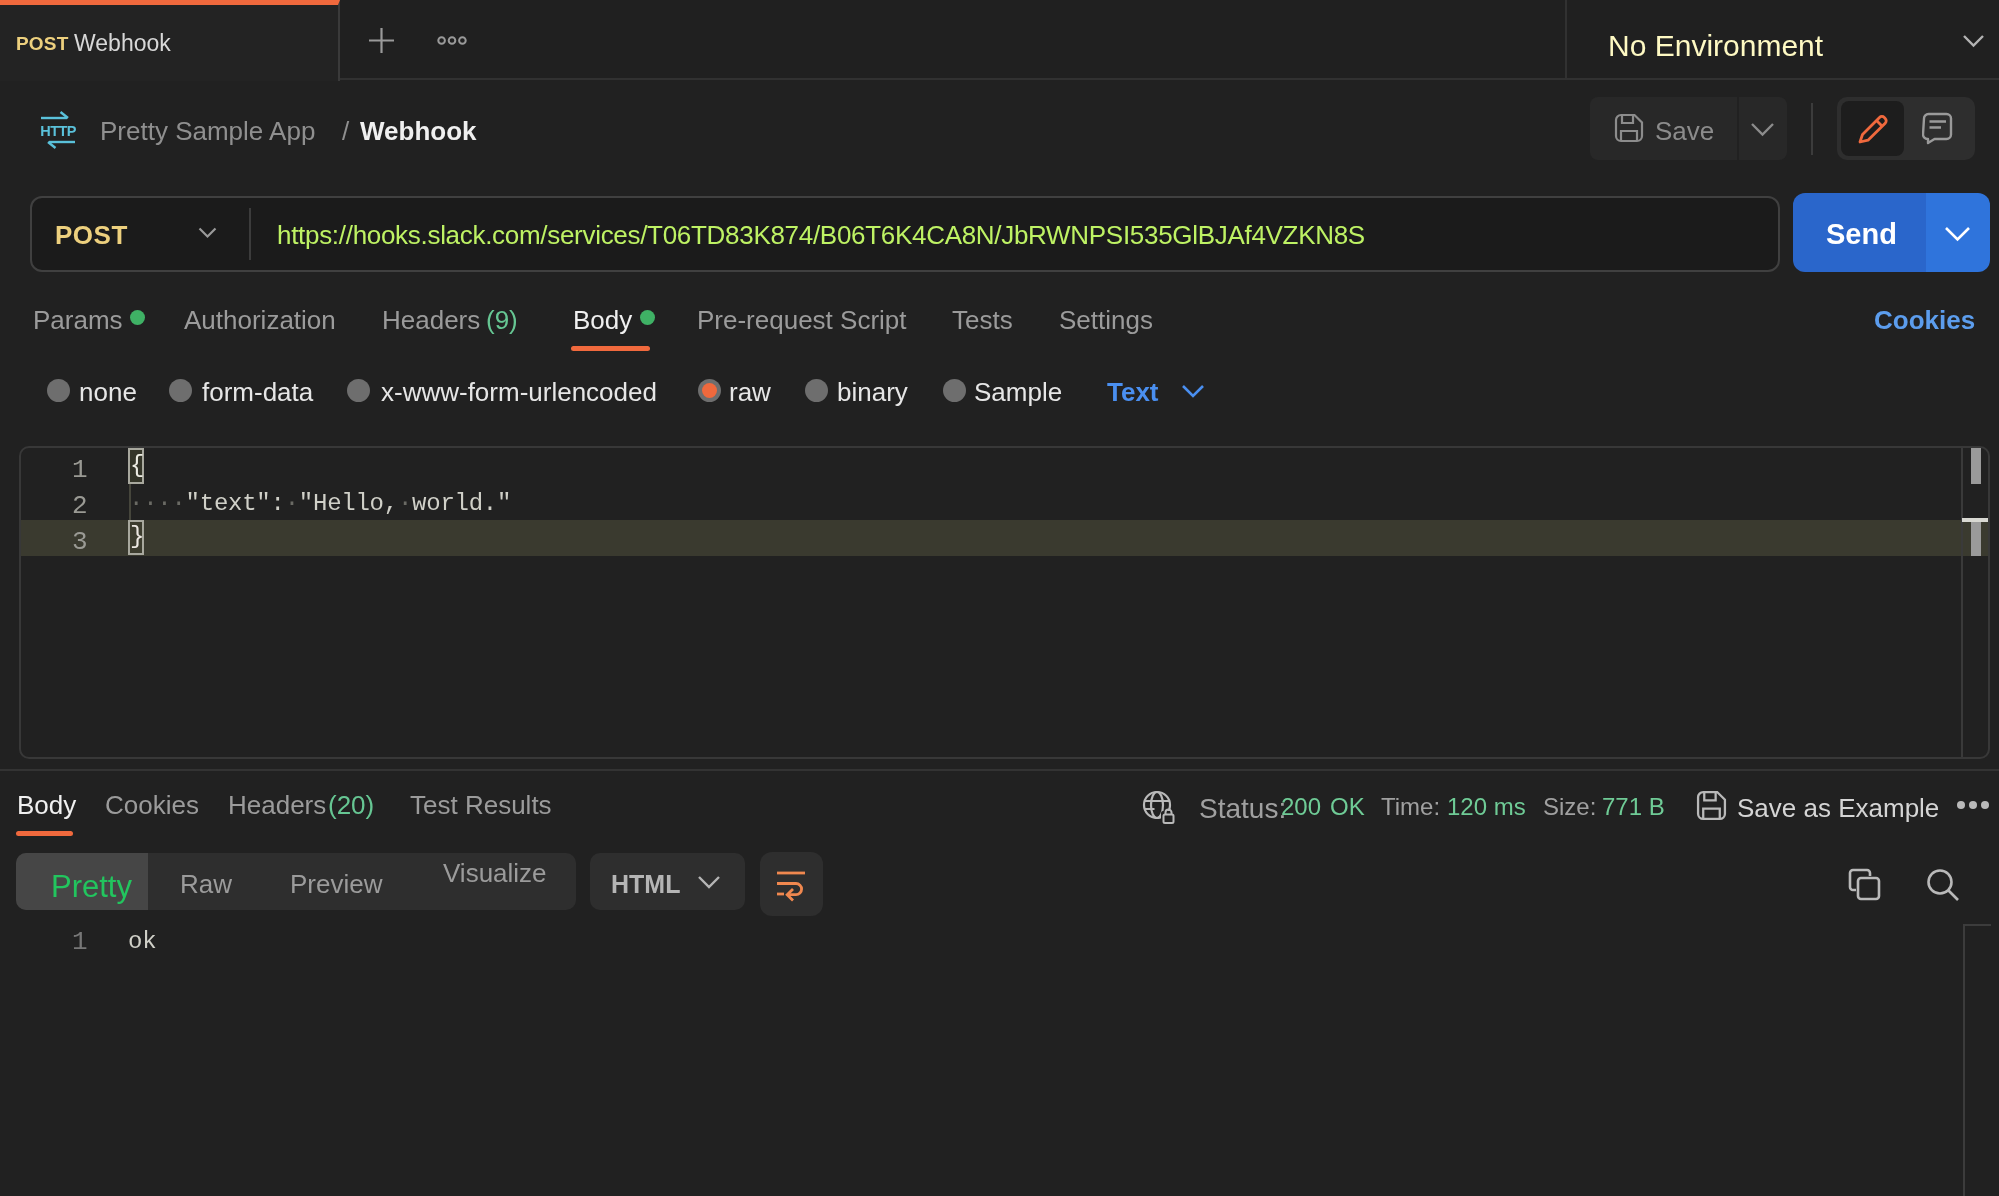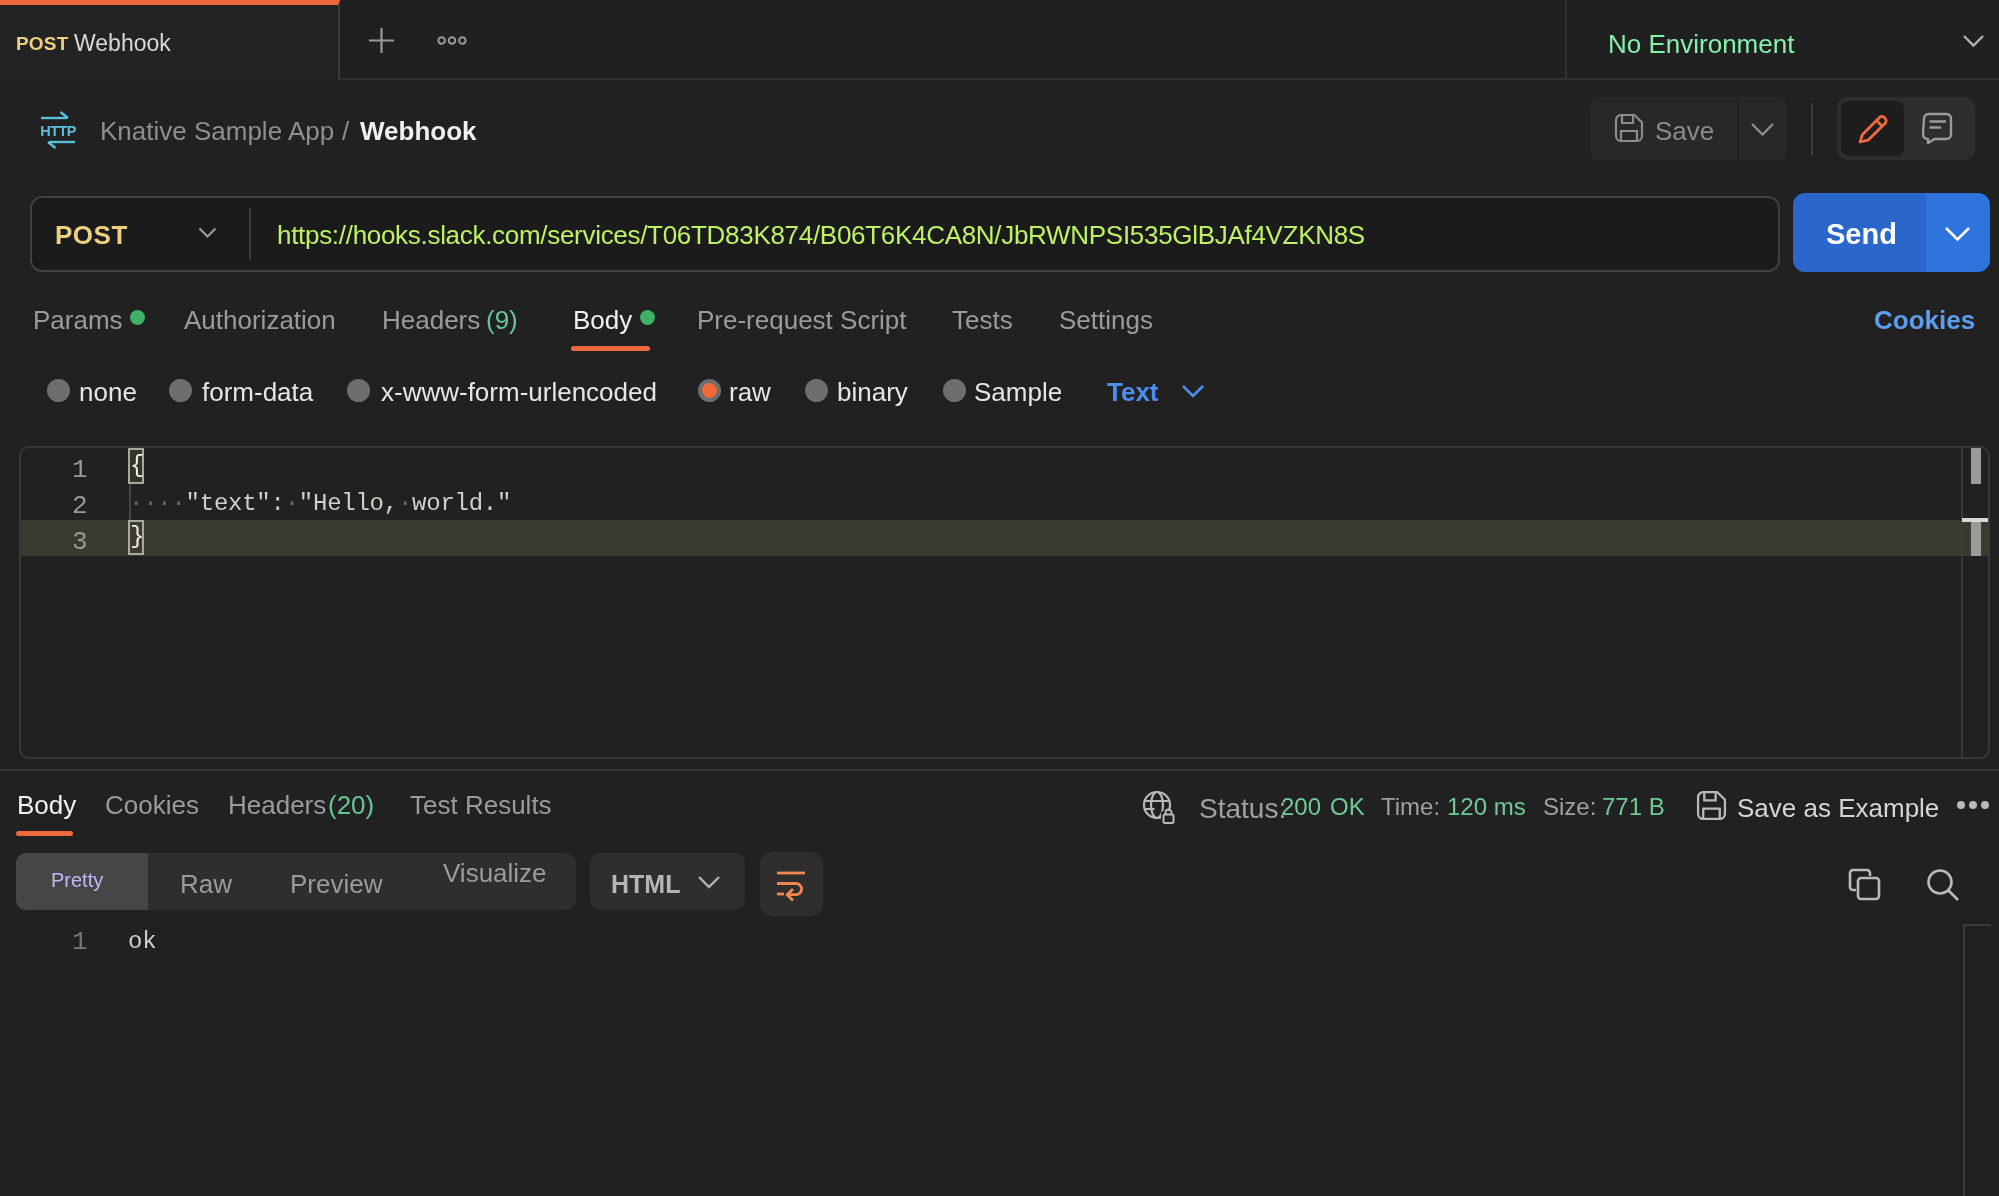--- a/index.html
+++ b/index.html
@@ -21,35 +21,35 @@
 
 <svg class="abs" style="left:437px;top:35px" width="30" height="11" viewBox="0 0 30 11">
     <g fill="none" stroke="#9a9a9a" stroke-width="2">
       <circle cx="4.6" cy="5.5" r="3.3"></circle>
       <circle cx="15" cy="5.5" r="3.3"></circle>
       <circle cx="25.4" cy="5.5" r="3.3"></circle>
     </g>
   </svg>
 
 <div class="abs" style="left:1565px;top:0;width:2px;height:80px;background:#313131"></div>
-<div class="txt" style="left:1608px;top:29px;font-size:26px;color:#86efac">No Environment</div>
+<div class="txt" style="left:1608px;top:29px;font-size:30px;color:#fef9c3">No Environment</div>
 <svg class="abs" style="left:1962px;top:34px" width="23" height="14" viewBox="0 0 23 14">
     <path d="M2 2 L11.5 11.5 L21 2" stroke="#b3b3b3" stroke-width="2.4" fill="none"></path>
   </svg>
 
 <svg class="abs" style="left:40px;top:111px" width="36" height="38" viewBox="0 0 36 38">
   <g stroke="#5ac1da" stroke-width="2.4" fill="none">
     <path d="M1 7 H27"></path>
       <path d="M20.5 1 L28 7"></path>
     <path d="M35 31 H9"></path>
       <path d="M15.5 37 L8 31"></path>
   </g>
   <text x="18" y="24.5" font-size="14.5" font-weight="700" letter-spacing="-0.6" fill="#5ac1da" text-anchor="middle" font-family="Liberation Sans,sans-serif">HTTP</text>
 </svg>
-<div class="txt" style="left:100px;top:116px;font-size:26px;color:#8f8f8f">Knative Sample App</div>
+<div class="txt" style="left:100px;top:116px;font-size:26px;color:#8f8f8f">Pretty Sample App</div>
 <div class="txt" style="left:342px;top:116px;font-size:26px;color:#8f8f8f">/</div>
 <div class="txt" style="left:360px;top:116px;font-size:26px;font-weight:700;color:#f0f0f0">Webhook</div>
 
 <div class="abs" style="left:1590px;top:97px;width:147px;height:63px;background:#282828;border-radius:8px 0 0 8px"></div>
 <div class="abs" style="left:1739px;top:97px;width:48px;height:63px;background:#282828;border-radius:0 8px 8px 0"></div>
 <svg class="abs" style="left:1614px;top:113px" width="30" height="30" viewBox="0 0 30 30">
     <g stroke="#8c8c8c" stroke-width="2.2" fill="none">
       <path d="M2 7 a5 5 0 0 1 5-5 h13.5 L28 9.5 V23 a5 5 0 0 1 -5 5 H7 a5 5 0 0 1 -5-5 Z"></path>
       <path d="M8 2.5 V10 h11 V2.5"></path>
       <path d="M7 27.5 V18 h16 v9.5"></path>
@@ -175,21 +175,21 @@
 <svg class="abs" style="left:1956px;top:800px" width="34" height="10" viewBox="0 0 34 10">
     <g fill="#b9b9b9">
       <circle cx="5" cy="5" r="4"></circle>
       <circle cx="17" cy="5" r="4"></circle>
       <circle cx="29" cy="5" r="4"></circle>
     </g>
   </svg>
 
 <div class="abs" style="left:16px;top:853px;width:560px;height:57px;background:#2e2e2e;border-radius:10px"></div>
 <div class="abs" style="left:16px;top:853px;width:132px;height:57px;background:#464646;border-radius:10px 0 0 10px"></div>
-<div class="txt" style="left:51px;top:869px;font-size:20px;color:#c4b5fd">Pretty</div>
+<div class="txt" style="left:51px;top:869px;font-size:31px;color:#22c55e">Pretty</div>
 <div class="txt" style="left:180px;top:869px;font-size:26px;color:#9b9b9b">Raw</div>
 <div class="txt" style="left:290px;top:869px;font-size:26px;color:#9b9b9b">Preview</div>
 <div class="txt" style="left:443px;top:858px;font-size:26px;color:#9b9b9b">Visualize</div>
 <div class="abs" style="left:590px;top:853px;width:155px;height:57px;background:#2e2e2e;border-radius:10px"></div>
 <div class="txt" style="left:611px;top:870px;font-size:25px;font-weight:700;color:#b5b5b5">HTML</div>
 <svg class="abs" style="left:697px;top:875px" width="24" height="14" viewBox="0 0 24 14">
     <path d="M2 2 L12 12 L22 2" stroke="#b5b5b5" stroke-width="2.4" fill="none"></path>
   </svg>
 <div class="abs" style="left:760px;top:852px;width:63px;height:64px;background:#2e2e2e;border-radius:12px"></div>
 <svg class="abs" style="left:775px;top:866px" width="32" height="36" viewBox="0 0 32 36">

